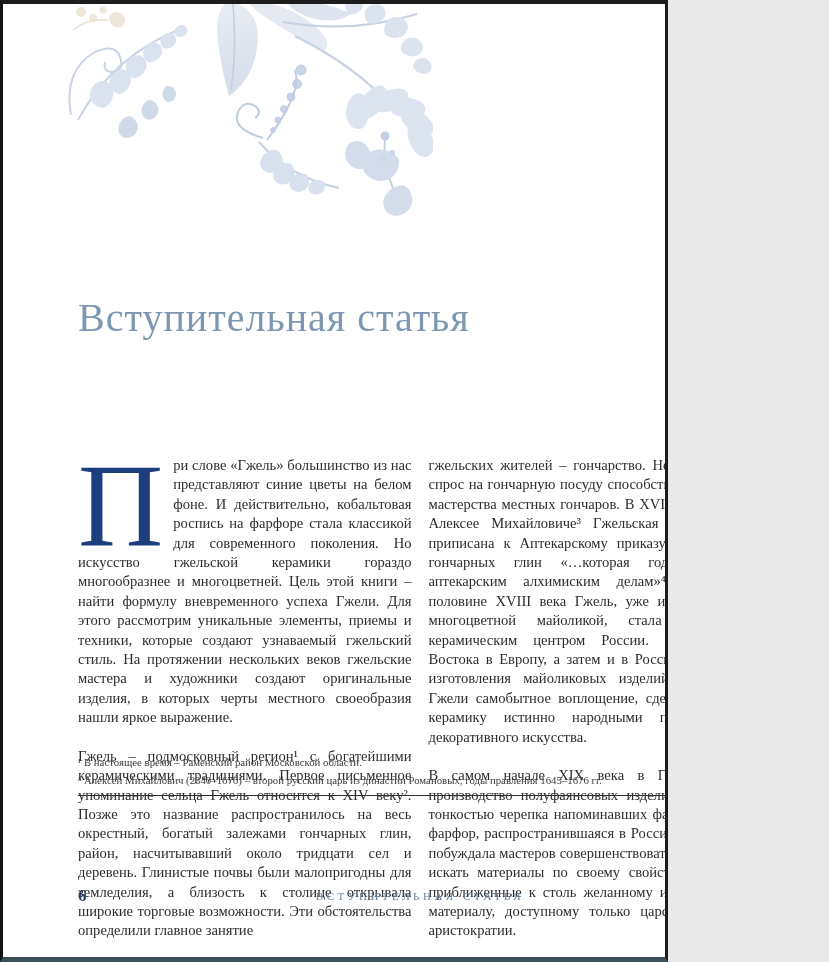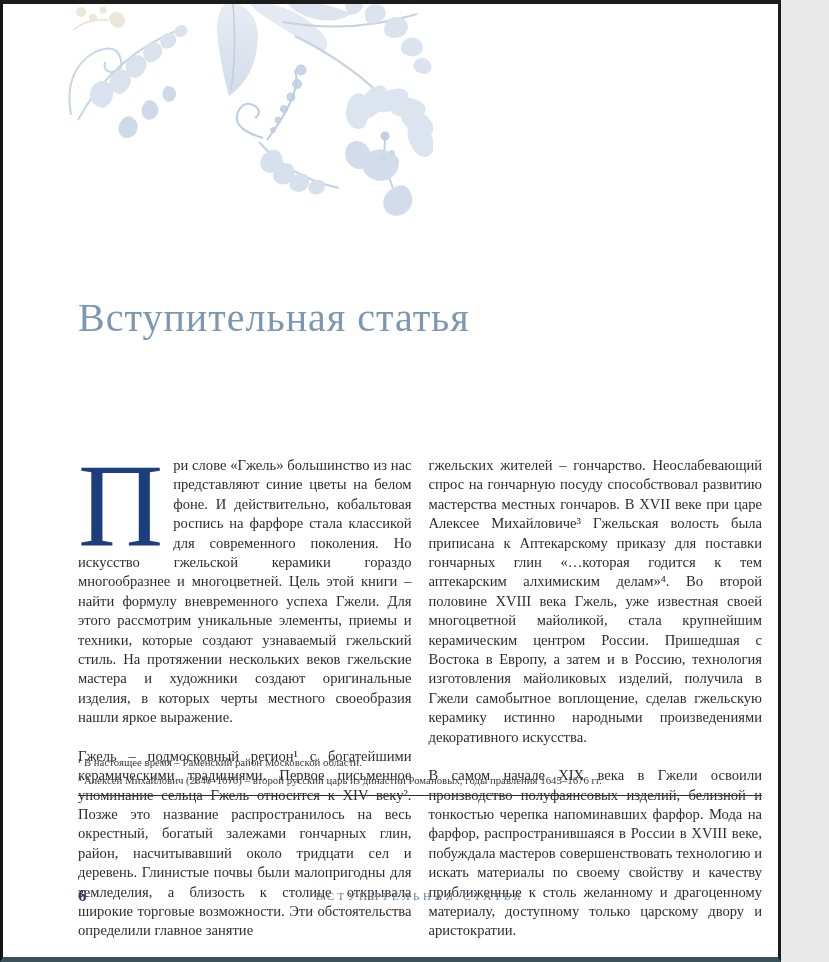--- a/index.html
+++ b/index.html
@@ -1,19 +1,19 @@
 <!DOCTYPE html>
 <html lang="ru"><head>
 <meta charset="utf-8">
 <style>
   * { box-sizing: border-box; }
   html, body { margin: 0; padding: 0; background: #e9e9e9; }
   .page {
     position: relative;
-    width: 781px;
+    width: 668px;
     height: 962px;
     background: #ffffff;
     border-top: 4px solid #1c1c1c;
     border-left: 3px solid #141414;
     border-right: 3px solid #1c1c1c;
     border-bottom: 5px solid #3c505a;
     overflow: hidden;
     font-family: "Liberation Serif", "DejaVu Serif", serif;
   }
 

